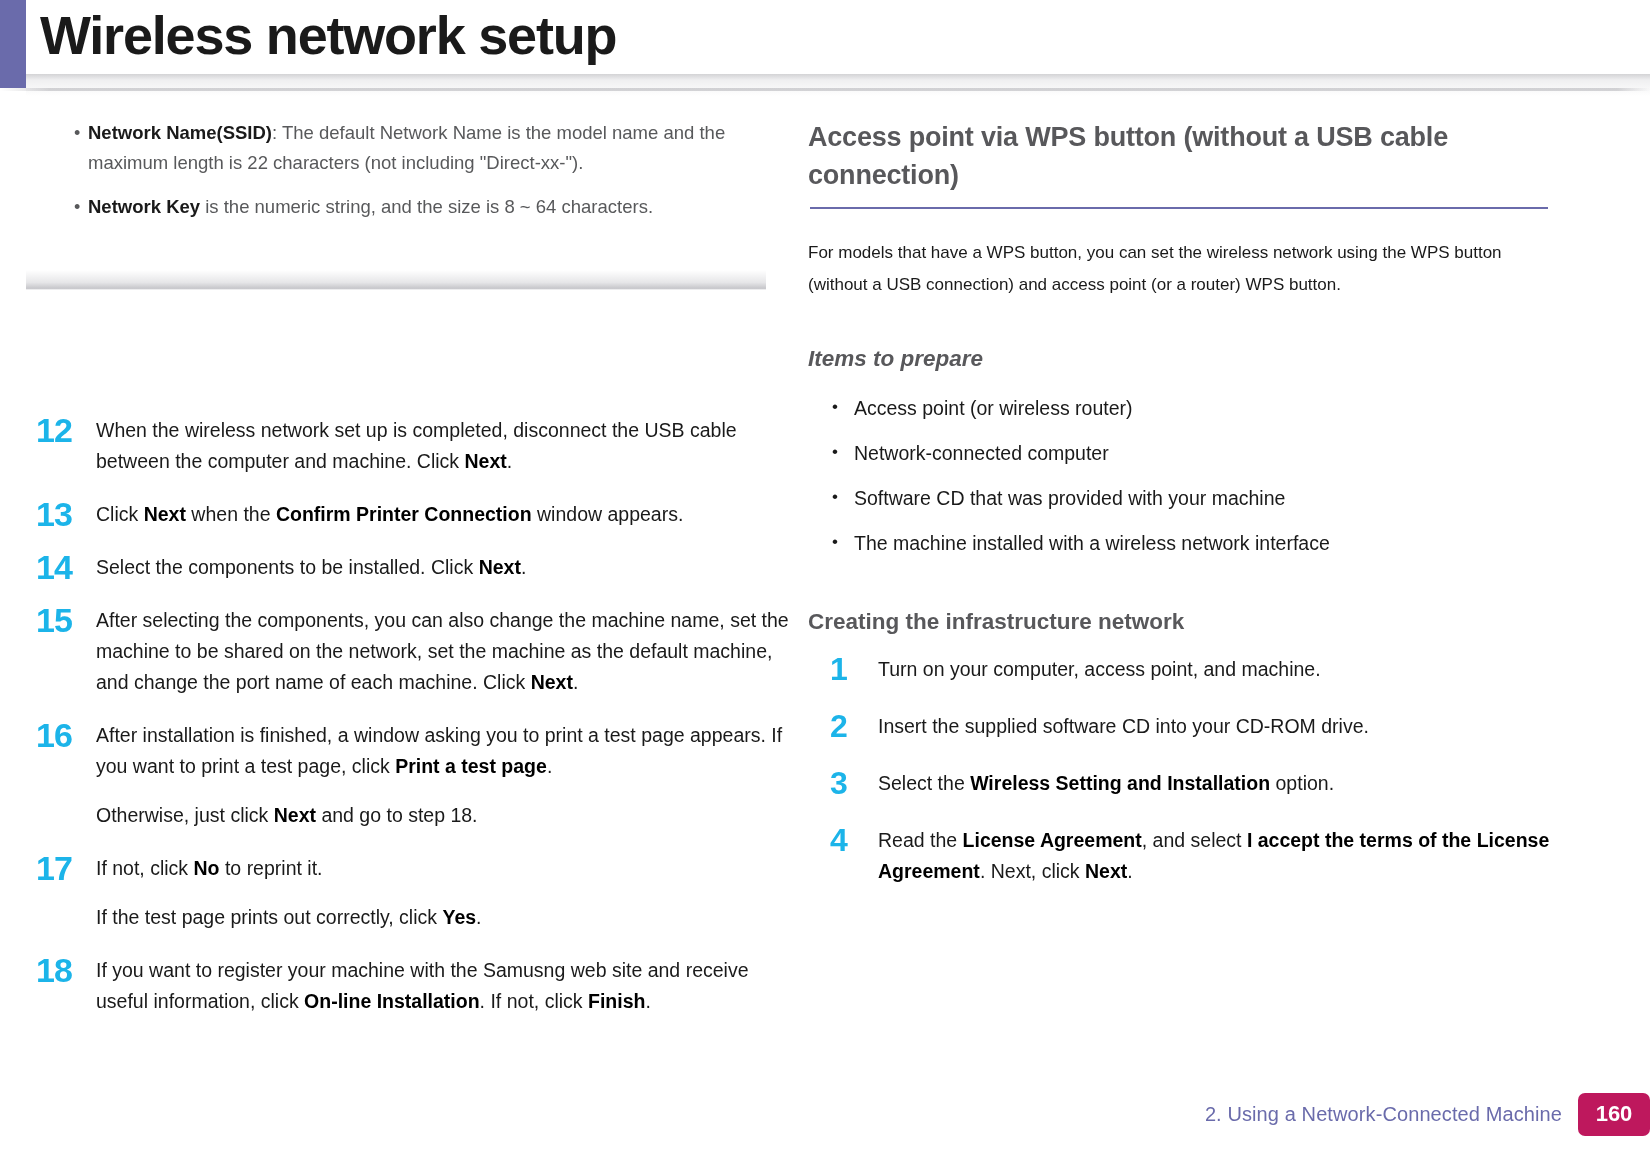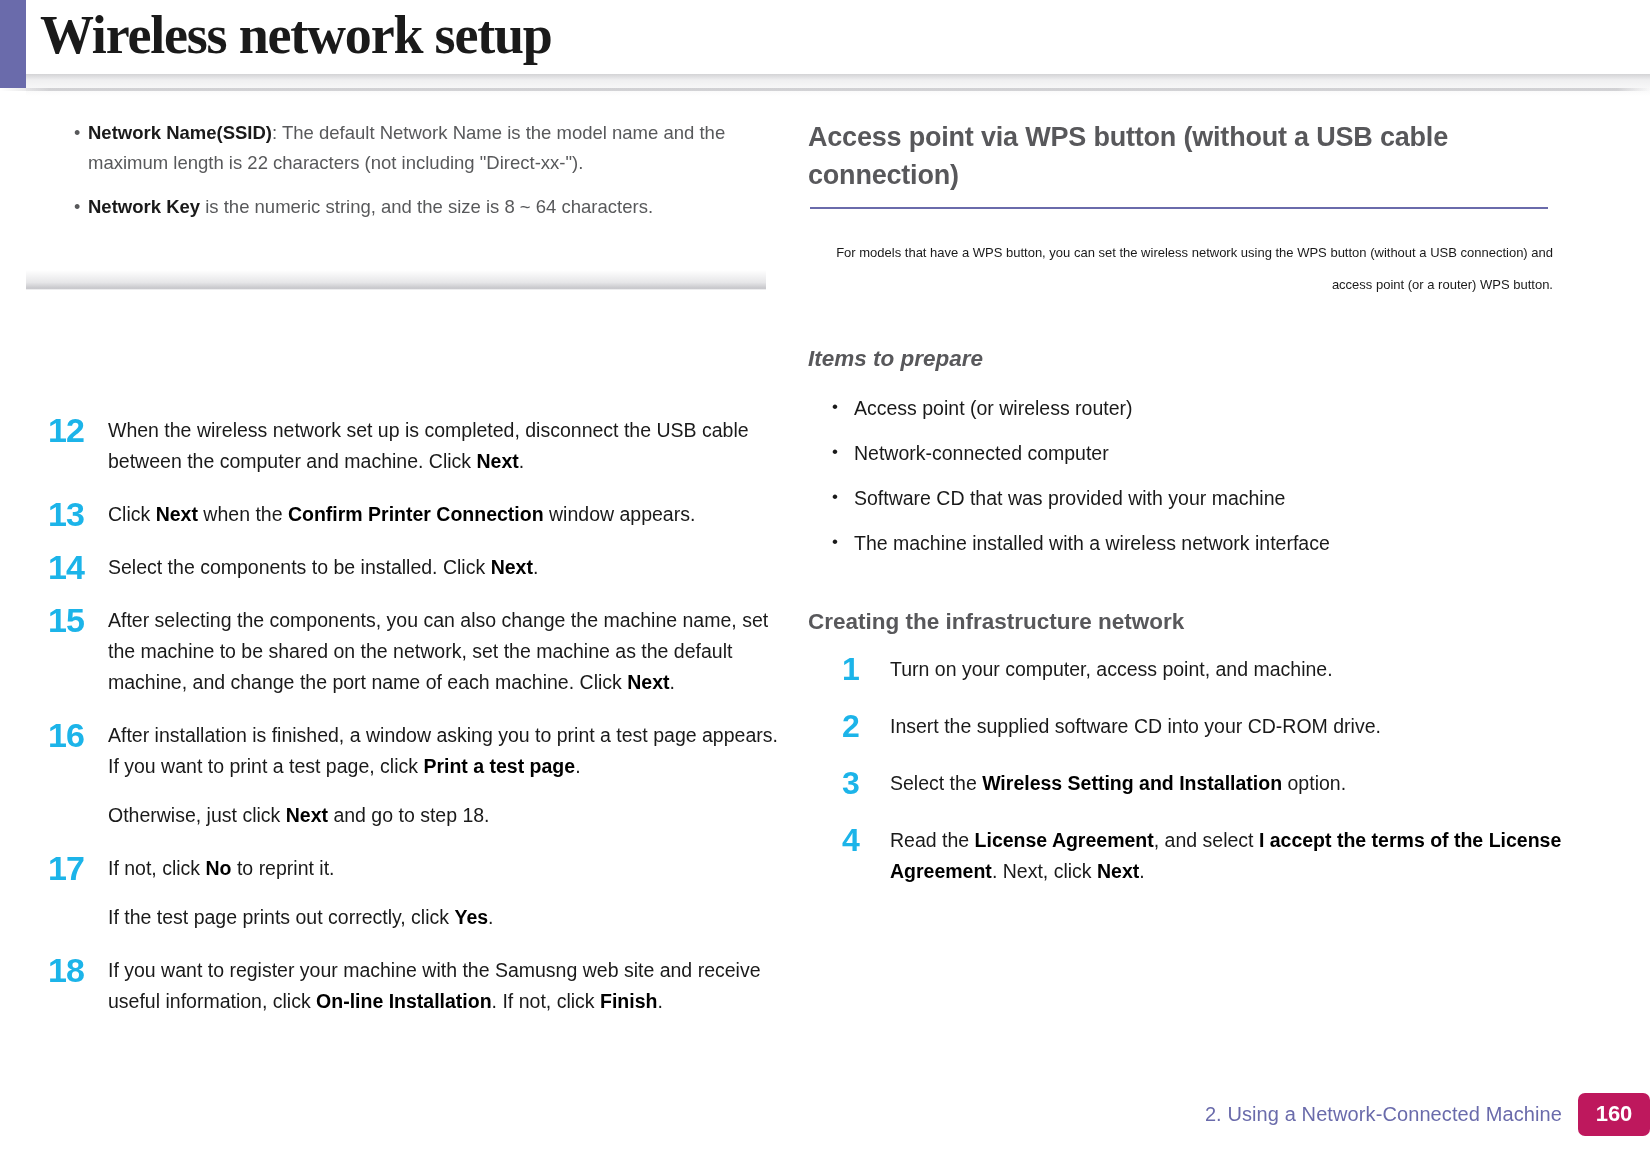--- a/index.html
+++ b/index.html
@@ -16,21 +16,20 @@
     color: #231f20;
     -webkit-font-smoothing: antialiased;
   }
 
   
   #title-band {
     position: absolute;
     left: 0; top: 0;
     width: 1650px;
     height: 92px;
-    font-family: Liberation Serif, serif;
   }
   #title-accent-bar {
     position: absolute;
     left: 0; top: 0;
     width: 26px;
     height: 88px;
     background: #6a6bab;
   }
   #page-title {
     position: absolute;
@@ -102,21 +101,21 @@
     left: -10px;
     top: 152px;
     width: 740px;
     height: 20px;
     background: linear-gradient(to bottom, rgba(255,255,255,0) 0%, rgba(206,206,210,0.50) 62%, rgba(188,188,193,0.85) 92%, rgba(255,255,255,0) 100%);
   }
 
   
   .steps {
     position: relative;
-    margin: 12px;
+    margin: 0;
     padding: 0;
     list-style: none;
   }
   #left-steps  { margin-top: 193px; }
   .step {
     position: relative;
     min-height: 28px;
     margin-bottom: 22px;
   }
   .step-number {
@@ -163,25 +162,24 @@
   }
   #section-rule {
     margin-top: 13px;
     margin-left: 2px;
     width: 738px;
     height: 1.5px;
     background: #6a6bab;
   }
   #section-intro {
     margin-top: 28px;
-    font-size: 13px;
+    font-size: 17px;
     line-height: 32px;
     color: #1a1a1a;
     width: 745px;
-    text-align: right;
   }
   .sub-heading {
     font-size: 22.5px;
     font-weight: bold;
     color: #58585b;
     line-height: 32px;
     margin: 0;
   }
   #items-heading { margin-top: 42px; font-style: italic; }
   #infra-heading { margin-top: 48px; }

